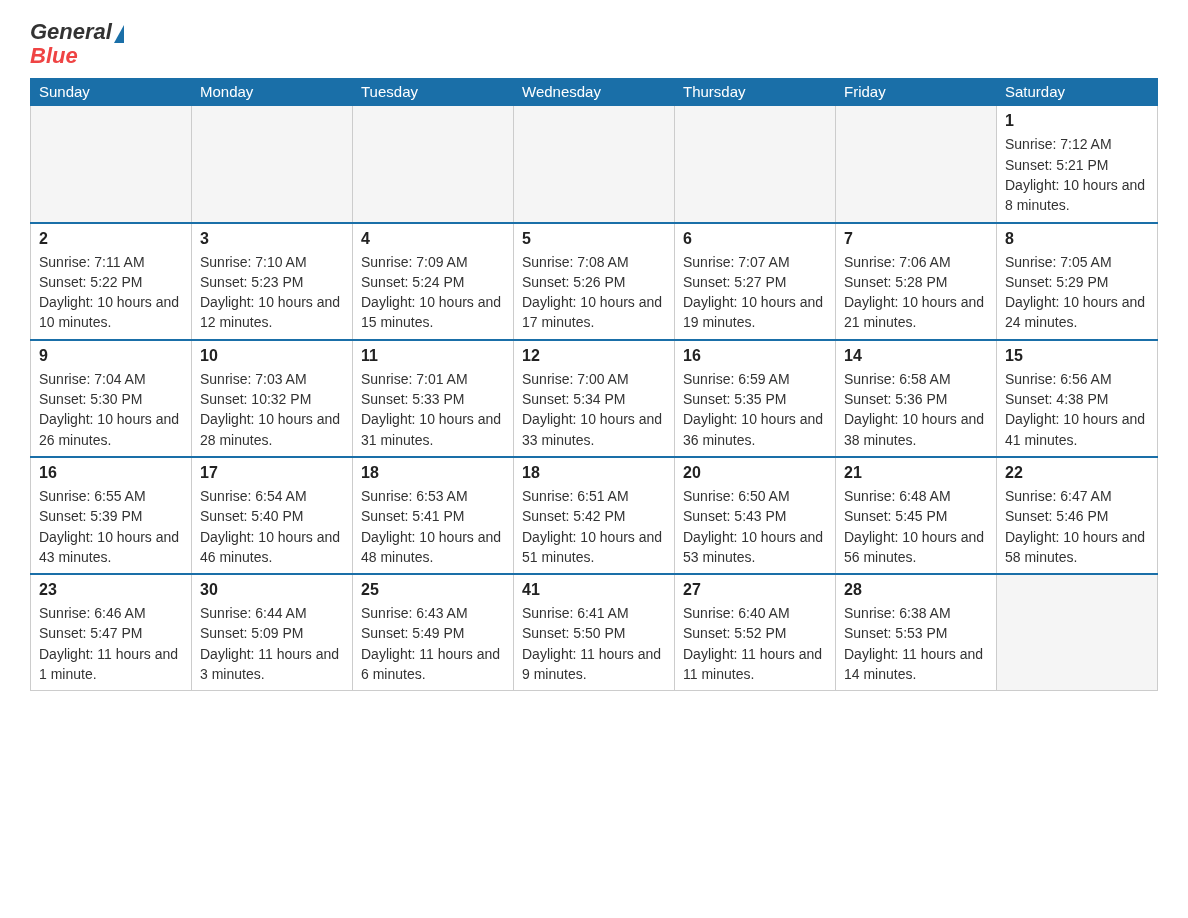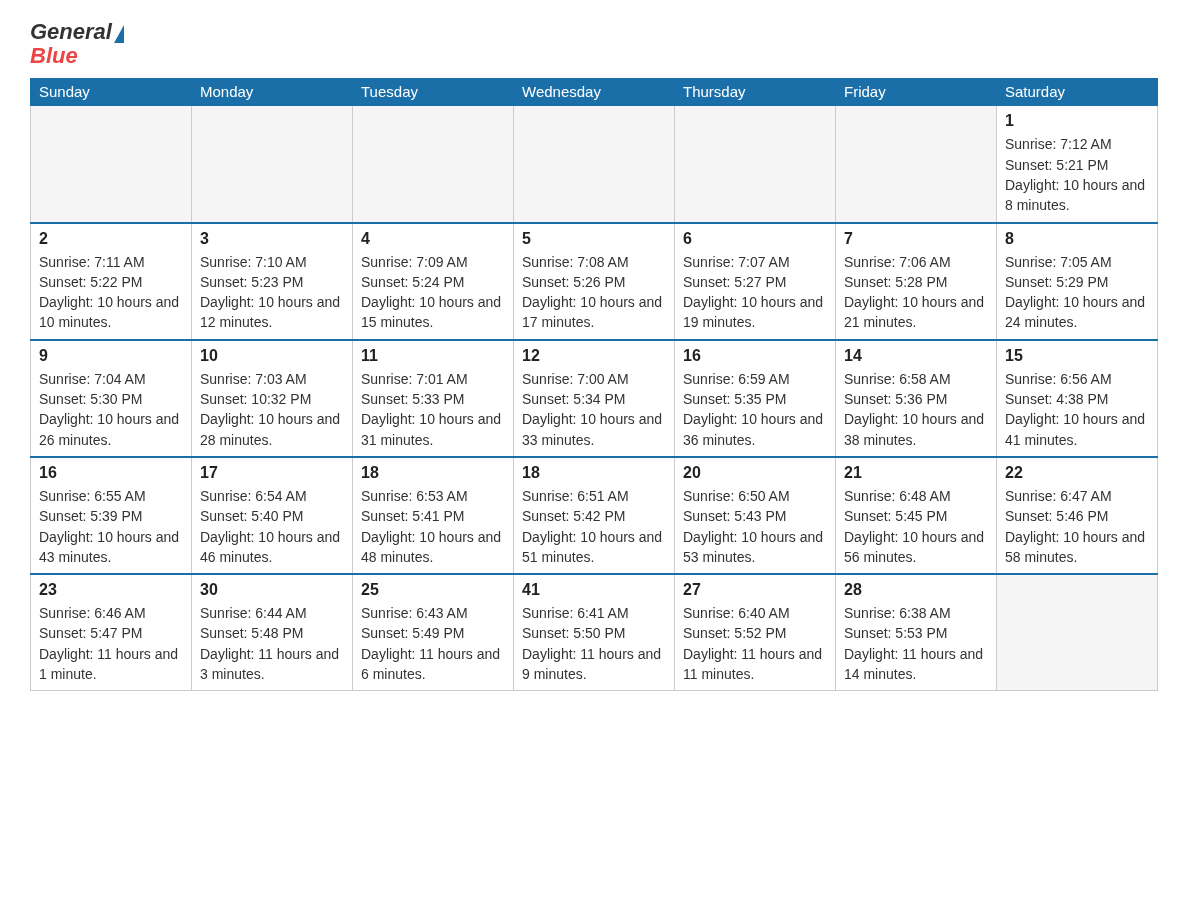--- a/index.html
+++ b/index.html
@@ -282,21 +282,21 @@
       <tr>
         <td>
           <div class="cell-day">23</div>
           <div class="cell-info">Sunrise: 6:46 AM
 Sunset: 5:47 PM
 Daylight: 11 hours and 1 minute.</div>
         </td>
         <td>
           <div class="cell-day">30</div>
           <div class="cell-info">Sunrise: 6:44 AM
-Sunset: 5:48 PM
+Sunset: 5:09 PM
 Daylight: 11 hours and 3 minutes.</div>
         </td>
         <td>
           <div class="cell-day">25</div>
           <div class="cell-info">Sunrise: 6:43 AM
 Sunset: 5:49 PM
 Daylight: 11 hours and 6 minutes.</div>
         </td>
         <td>
           <div class="cell-day">41</div>

